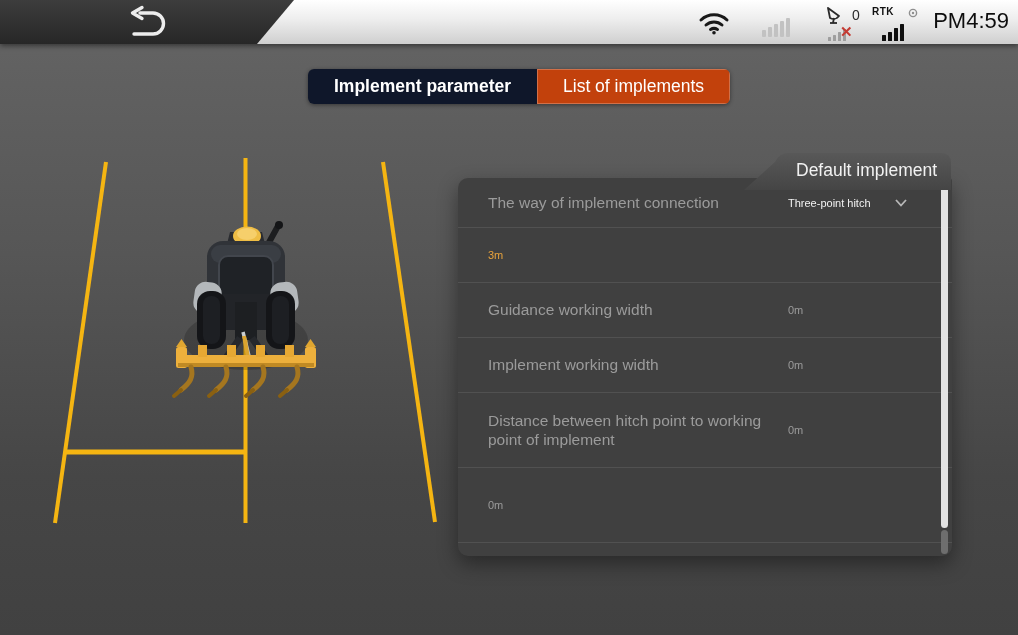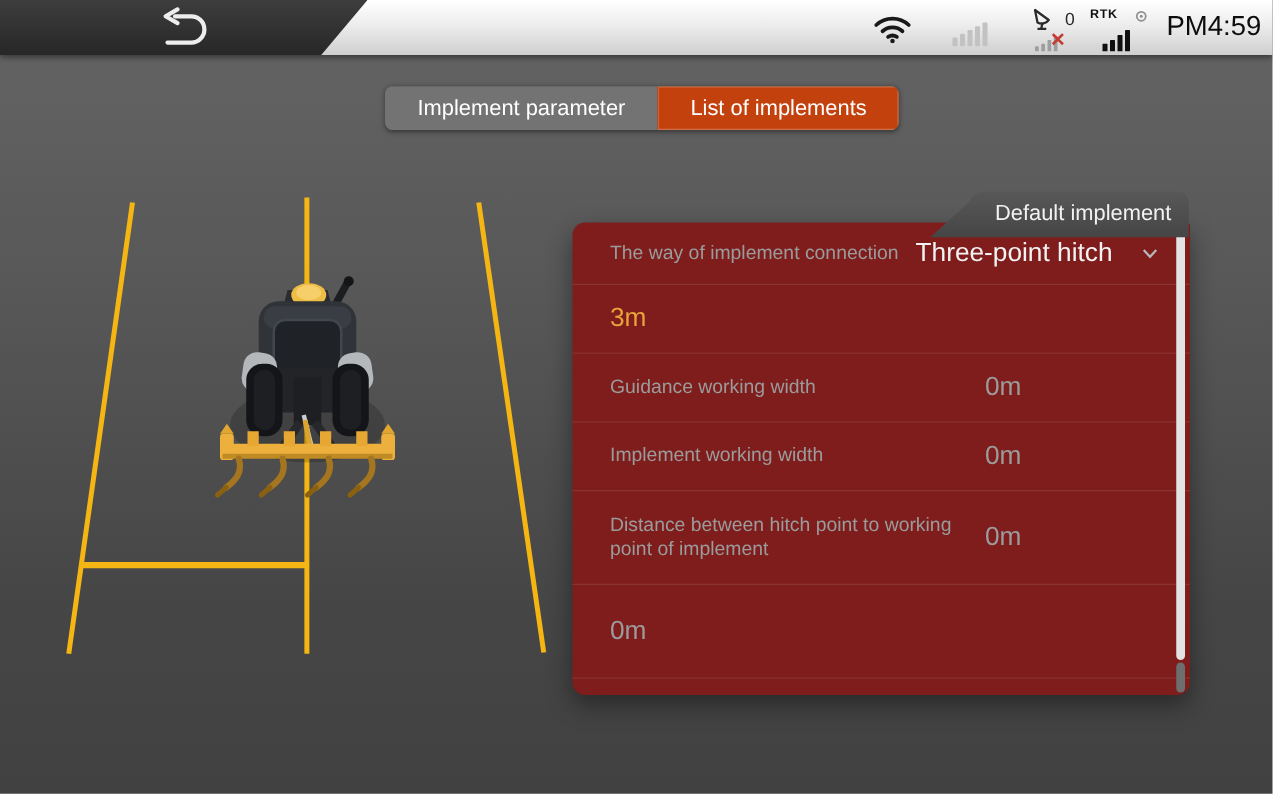--- a/index.html
+++ b/index.html
@@ -39,44 +39,44 @@
 
   
   .tabbar{
     position:absolute;left:308px;top:69px;display:flex;z-index:20;
     border-radius:6px;box-shadow:0 1px 4px rgba(0,0,0,0.45);overflow:hidden;
   }
   .tab{
     height:35px;line-height:35px;font-size:17.5px;color:#ffffff;
     padding:0 26px;cursor:pointer;white-space:nowrap;
   }
-  .tab.active{background:#737373;}
+  .tab.active{background:#0f172a;font-weight:bold;}
   .tab.inactive{background:#c2410c;box-shadow:inset 0 0 0 1px rgba(255,255,255,0.25);}
 
   
   .scene{position:absolute;left:0;top:44px;width:460px;height:591px;z-index:5;}
 
   
   .panel-tab{position:absolute;left:744px;top:141px;width:208px;height:37px;z-index:14;cursor:pointer;margin-top:12px;}
   .panel-tab .lbl{
     position:absolute;left:52px;top:7px;font-size:17.5px;color:#f2f2f2;white-space:nowrap;
   }
   .panel{
     position:absolute;left:458px;top:178px;width:494px;height:378px;
-    background:#7f1d1d;border-radius:10px 3px 10px 10px;
+    background:#404040;border-radius:10px 3px 10px 10px;
     box-shadow:0 8px 20px rgba(0,0,0,0.40);z-index:12;
   }
   .rows{position:absolute;left:0;top:0;right:0;}
   .prow{
     display:flex;align-items:center;box-sizing:border-box;
     padding-left:30px;padding-right:26px;
   }
   .prow + .prow{border-top:1px solid rgba(255,255,255,0.09);}
   .prow .lab{flex:1;font-size:15.5px;color:#9b9b9b;max-width:300px;line-height:1.25;}
-  .prow .val{font-size:21px;color:#9b9b9b;white-space:nowrap;display:flex;align-items:center;gap:24px;}
+  .prow .val{font-size:11px;color:#9b9b9b;white-space:nowrap;display:flex;align-items:center;gap:24px;}
   .prow.h49{height:49px;} .prow.h55{height:55px;} .prow.h75{height:75px;}
   .prow.white .lab{color:#f2f2f2;}
   .prow.dd .val{color:#f2f2f2;}
   .prow.amber .val{color:#e8a33c;}
   .prow.stub{height:13px;border-top:1px solid rgba(255,255,255,0.09);}
   .scrollbar{position:absolute;right:4px;top:2px;width:7px;height:374px;z-index:13;}
   .scroll-thumb{position:absolute;left:0;top:0;width:7px;height:348px;background:#e3e3e3;border-radius:4px;}
   .scroll-track{position:absolute;left:0;top:350px;width:7px;height:24px;background:#6e6e6e;border-radius:4px;}
 </style>
 </head>

